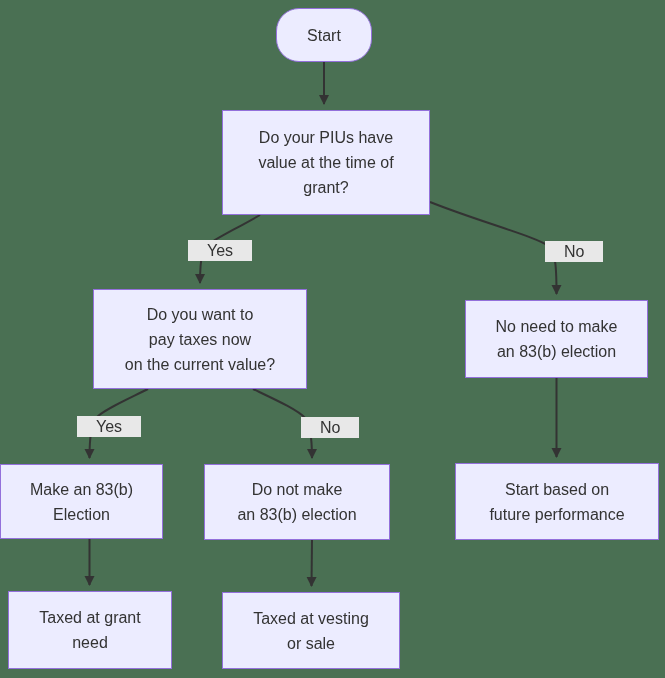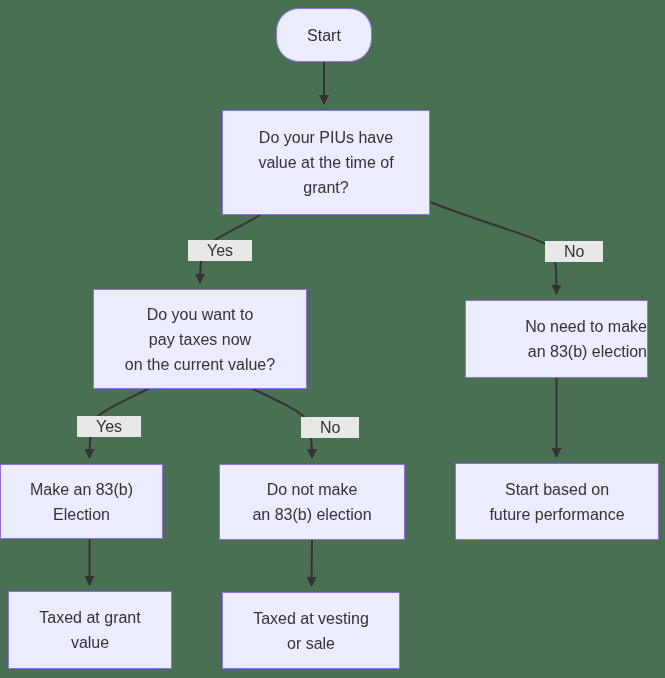--- a/index.html
+++ b/index.html
@@ -52,23 +52,23 @@
     position: absolute;
     background: var(--edge-label-bg);
     color: var(--text-color);
     font-size: 16px;
     line-height: 21px;
     padding: 0 19px;
   }
   #node-start         { left: 276px; top: 8px;   width: 96px;  height: 54px; border-radius: 23px; }
   #node-q1            { left: 222px; top: 110px; width: 208px; height: 105px; }
   #node-q2            { left: 93px;  top: 289px; width: 214px; height: 100px; }
-  #node-no-need       { left: 465px; top: 300px; width: 183px; height: 78px; align-items: flex-end; }
+  #node-no-need       { left: 465px; top: 300px; width: 183px; height: 78px; }
   #node-make          { left: 0;   top: 464px; width: 163px; height: 75px; }
-  #node-do-not        { left: 219px; top: 464px; width: 186px; height: 76px; }
+  #node-do-not        { left: 204px; top: 464px; width: 186px; height: 76px; }
   #node-taxed-future  { left: 455px; top: 463px; width: 204px; height: 77px; }
   #node-taxed-grant   { left: 8px;   top: 591px; width: 164px; height: 78px; }
   #node-taxed-vesting { left: 222px; top: 592px; width: 178px; height: 77px; justify-content: center; }
   #label-q1-yes { left: 188px; top: 240px; }
   #label-q1-no  { left: 545px; top: 241px; }
   #label-q2-yes { left: 77px;  top: 416px; }
   #label-q2-no  { left: 301px; top: 417px; }
 </style>
 </head>
 <body>
@@ -127,21 +127,21 @@
     <span>an 83(b) election</span>
   </div>
 
   <div class="node" id="node-taxed-future">
     <span>Start based on</span>
     <span>future performance</span>
   </div>
 
   <div class="node" id="node-taxed-grant">
     <span>Taxed at grant</span>
-    <span>value</span>
+    <span>need</span>
   </div>
 
   <div class="node" id="node-taxed-vesting">
     <span>Taxed at vesting</span>
     <span>or sale</span>
   </div>
 
 </div>
 
 </body></html>

